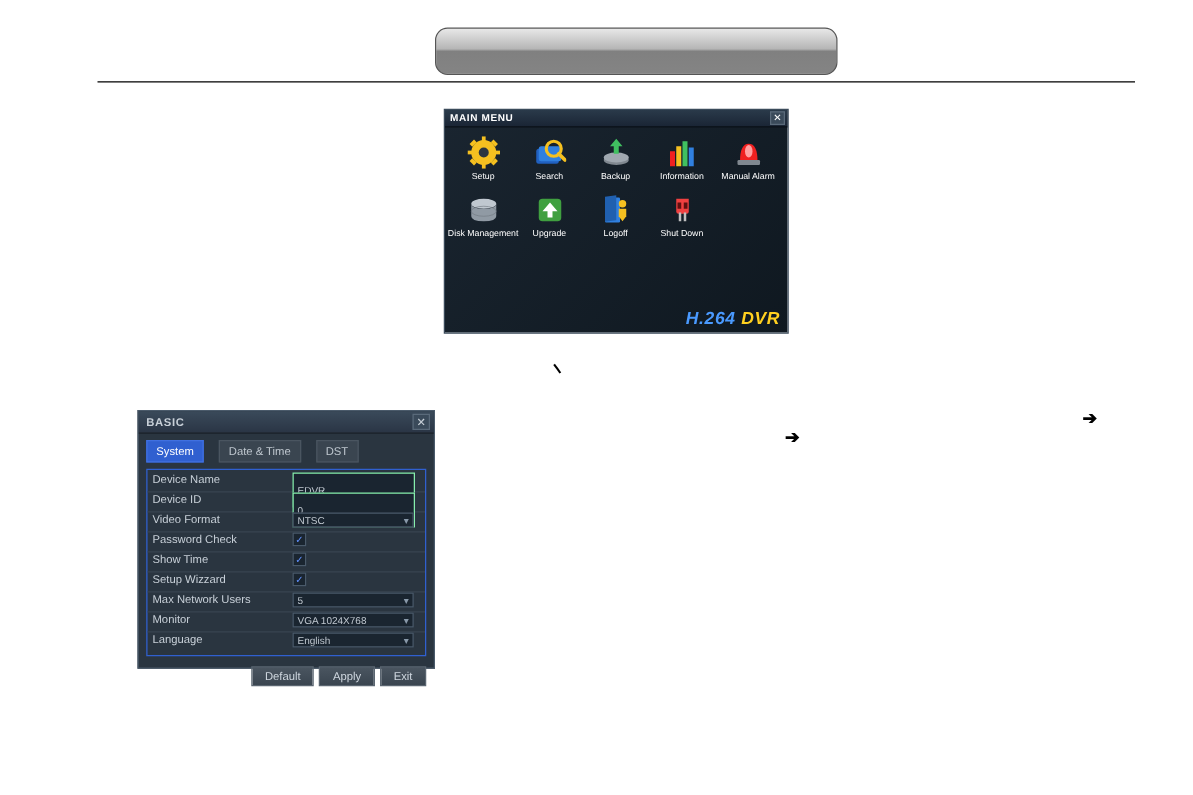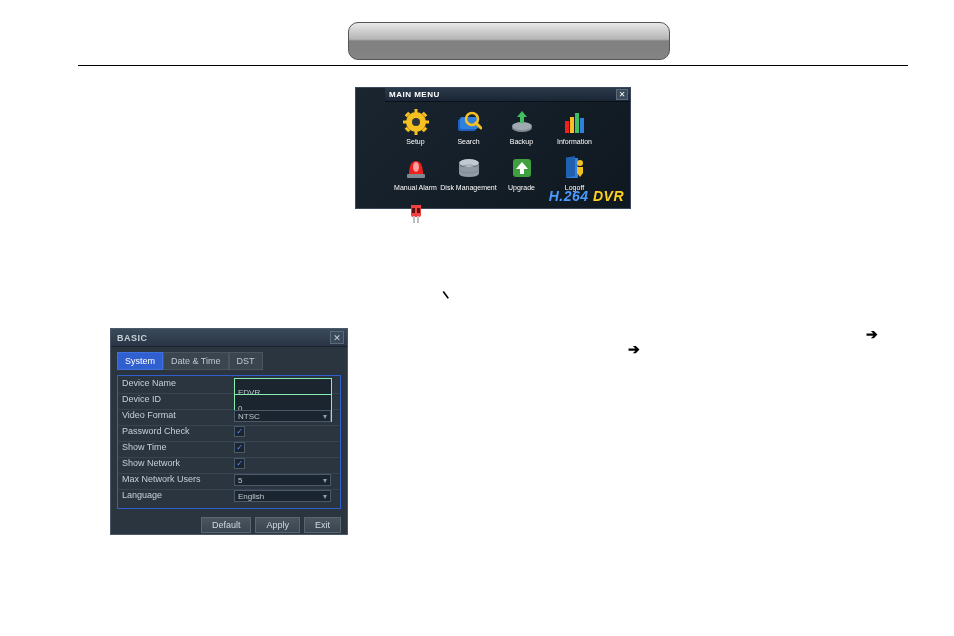--- a/index.html
+++ b/index.html
@@ -26,26 +26,25 @@
     height: 1px;
     background: #000;
   }
   
   
   .main-menu {
     position: absolute;
     left: 355px;
     top: 87px;
     width: 276px;
-    height: 122px;
+    height: 180px;
     background: linear-gradient(135deg, #1a2530 0%, #0f1820 100%);
     border: 1px solid #3a4a5a;
     font-size: 8px;
     color: #fff;
-    padding-left: 29px;
   }
   .mm-titlebar {
     height: 14px;
     background: linear-gradient(to bottom, #2a3a4a, #1a2535);
     display: flex;
     align-items: center;
     padding: 0 4px;
     border-bottom: 1px solid #0a1018;
     position: relative;
   }
@@ -160,21 +159,21 @@
     border: 1px solid #5a6a7a;
     display: flex;
     align-items: center;
     justify-content: center;
     font-size: 9px;
     cursor: pointer;
   }
   .bd-tabs {
     display: flex;
     padding: 5px 6px 0 6px;
-    gap: 0;
+    gap: 12px;
   }
   .bd-tab {
     padding: 3px 7px;
     font-size: 9px;
     background: #3a4550;
     border: 1px solid #4a5560;
     cursor: pointer;
     color: #c0c8d0;
   }
   .bd-tab.active {
@@ -429,30 +428,38 @@
           <div class="bd-check">✓</div>
         </div>
     </div>
     <div class="bd-row">
       <div class="bd-label">Show Time</div>
       <div class="bd-field">
           <div class="bd-check">✓</div>
         </div>
     </div>
     <div class="bd-row">
-      <div class="bd-label">Show Network</div>
+      <div class="bd-label">Setup Wizzard</div>
       <div class="bd-field">
           <div class="bd-check">✓</div>
         </div>
     </div>
     <div class="bd-row">
       <div class="bd-label">Max Network Users</div>
       <div class="bd-field">
           <div class="bd-select">
             <span>5</span>
+          </div>
+        </div>
+    </div>
+    <div class="bd-row">
+      <div class="bd-label">Monitor</div>
+      <div class="bd-field">
+          <div class="bd-select">
+            <span>VGA 1024X768</span>
           </div>
         </div>
     </div>
     <div class="bd-row">
       <div class="bd-label">Language</div>
       <div class="bd-field">
           <div class="bd-select">
             <span>English</span>
           </div>
         </div>

